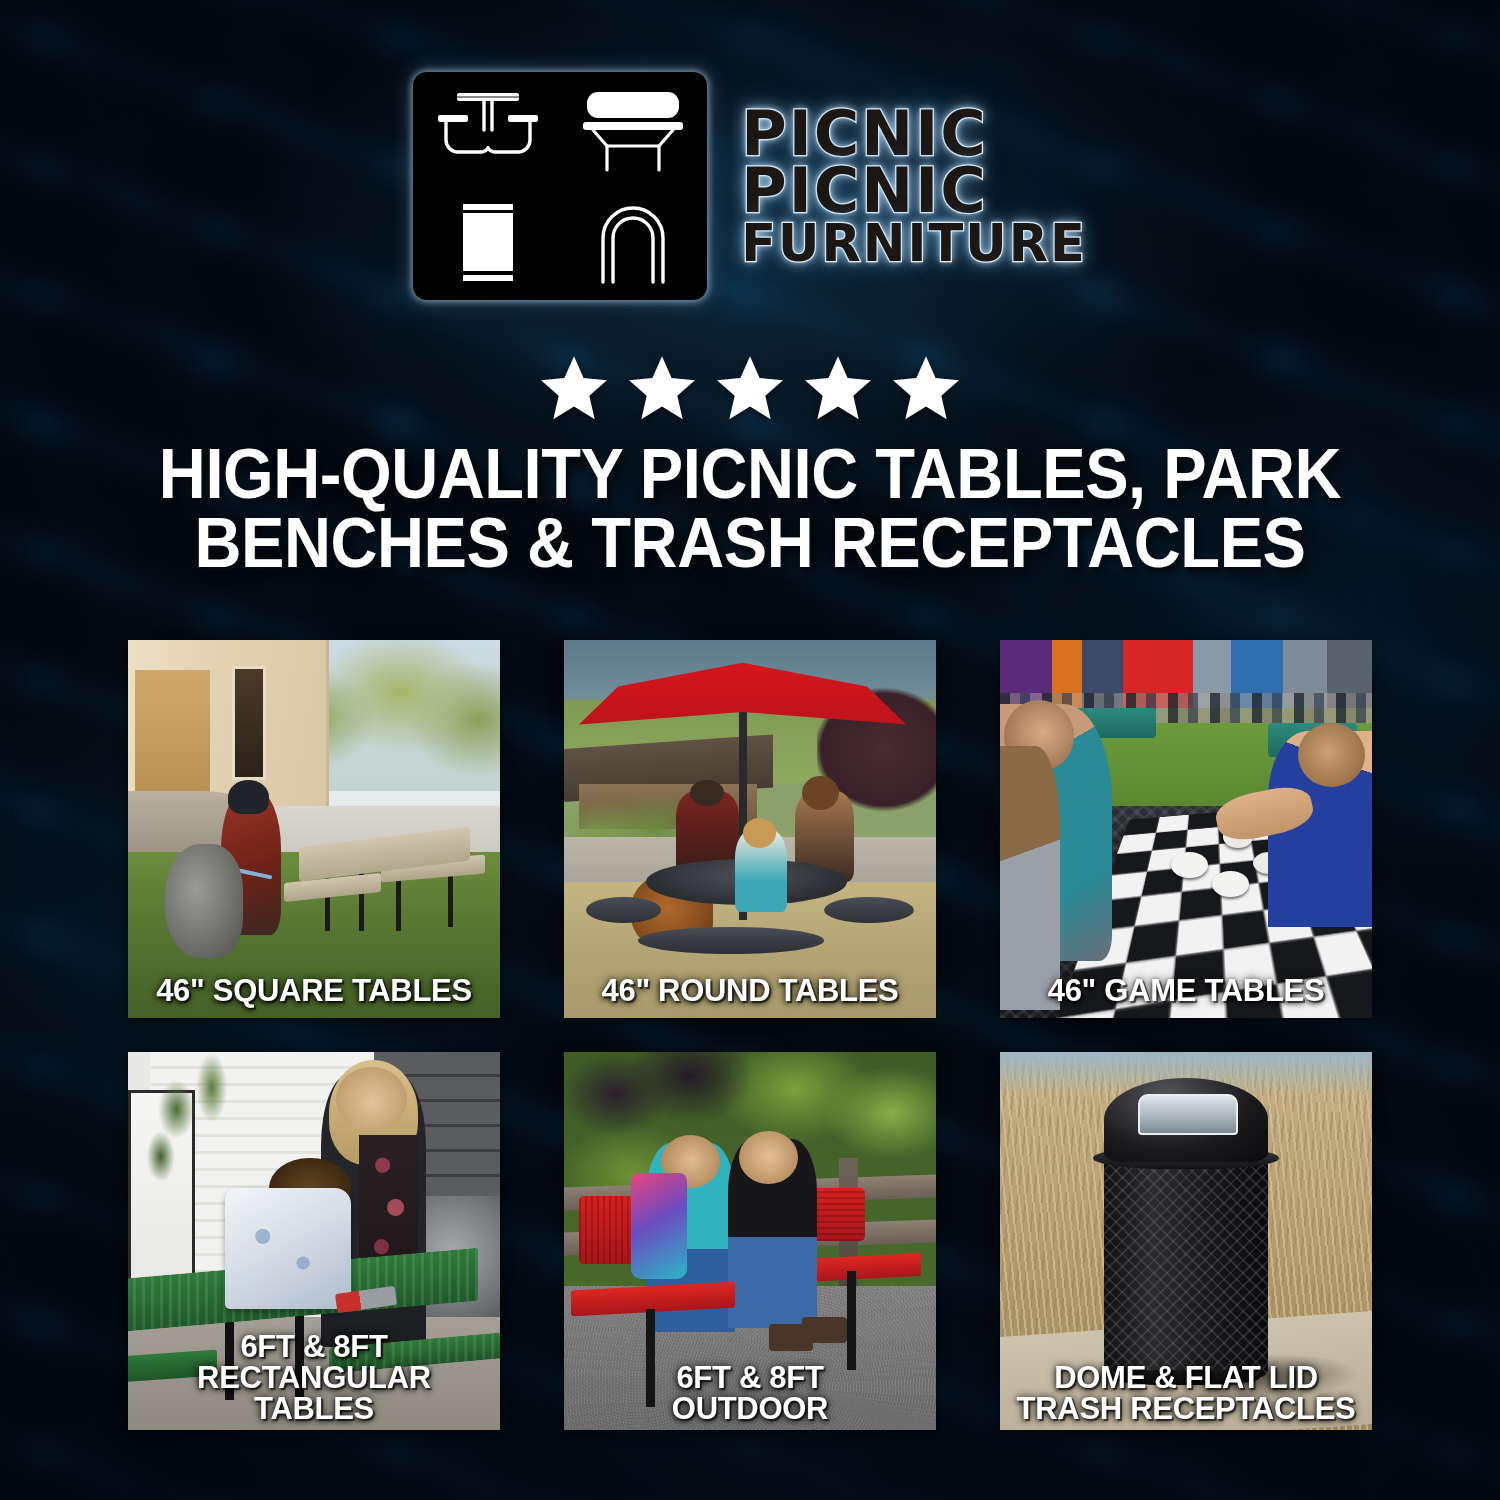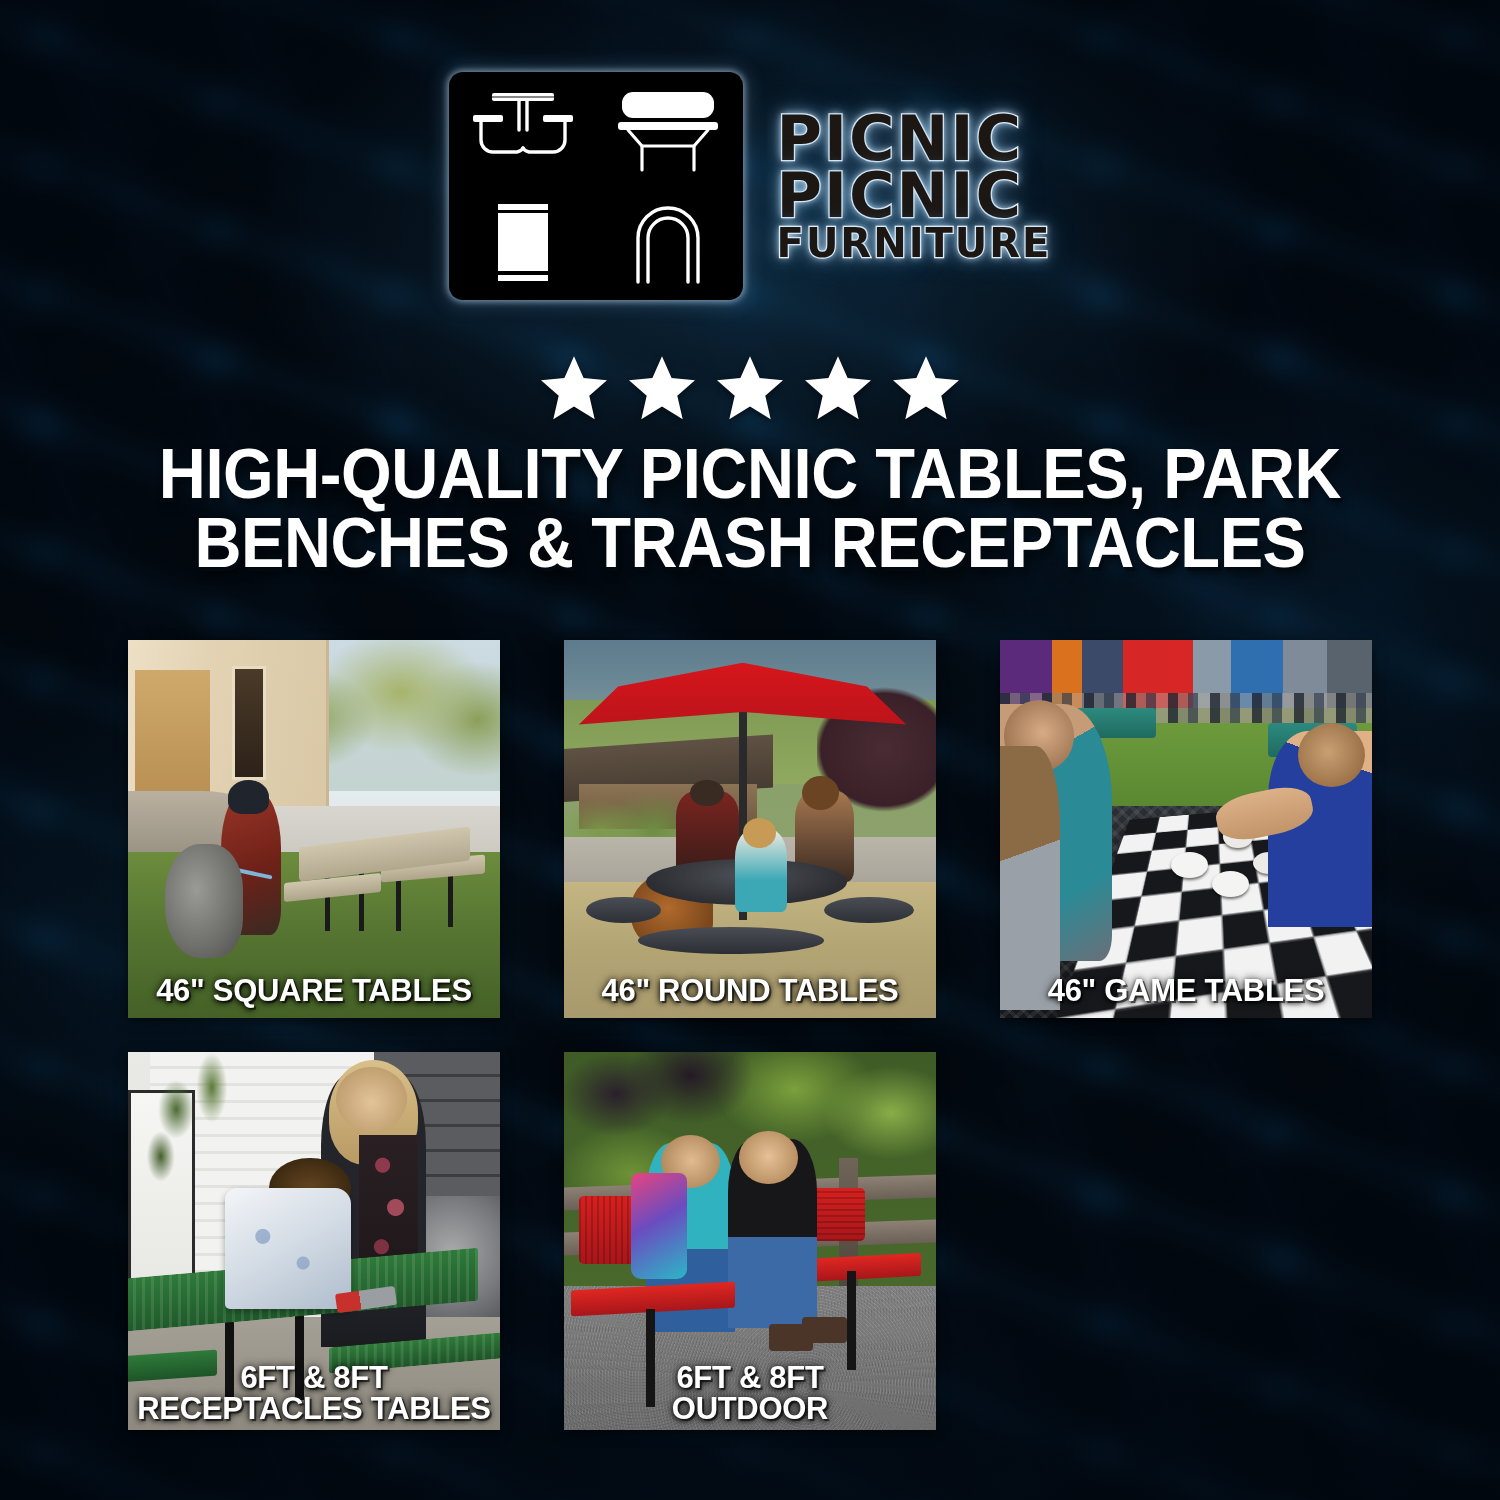--- a/index.html
+++ b/index.html
@@ -92,21 +92,21 @@
     color: #1d1713;
     -webkit-text-stroke: 2.5px #ffffff;
     paint-order: stroke fill;
     text-shadow:
       0 0 7px rgba(215,238,255,.95),
       0 0 16px rgba(150,200,240,.75),
       0 0 30px rgba(90,150,200,.45);
     white-space: nowrap;
   }
   .brand-line.l2 { font-size: 62px; }
-  .brand-line.l3 { font-size: 40px; }
+  .brand-line.l3 { font-size: 51px; }
 
   
   .stars {
     position: absolute; left: 0; right: 0; top: 352px;
     display: flex; justify-content: center; align-items: center; gap: 14px;
   }
   .star { width: 74px; height: 72px; display: block; }
   .star svg { display: block; filter: drop-shadow(0 2px 3px rgba(0,0,0,.55)); }
 
   
@@ -652,21 +652,21 @@
         <div class="layer t4-leg1"></div>
         <div class="layer t4-leg2"></div>
         <div class="layer t4-bnch"></div>
         <div class="layer t4-bnch2"></div>
         <div class="layer t4-ttop"></div>
         <div class="layer t4-bag"></div>
         <div class="layer t4-trowel"></div>
       </div>
       <div class="cap two">
         <span class="cl">6FT &amp; 8FT</span>
-        <span class="cl">RECEPTACLES TABLES</span>
+        <span class="cl">RECTANGULAR TABLES</span>
       </div>
     </div>
 
     <div class="tile">
       <div class="photo">
         <div class="layer t5-bg"></div>
         <div class="layer t5-hedge"></div>
         <div class="layer t5-fence1"></div>
         <div class="layer t5-fence2"></div>
         <div class="layer t5-post"></div>
@@ -684,15 +684,32 @@
         <div class="layer t5-lg1"></div>
         <div class="layer t5-shoe1"></div>
         <div class="layer t5-shoe2"></div>
       </div>
       <div class="cap two">
         <span class="cl">6FT &amp; 8FT</span>
         <span class="cl">OUTDOOR</span>
       </div>
     </div>
 
+    <div class="tile">
+      <div class="photo">
+        <div class="layer t6-grass"></div>
+        <div class="layer t6-sky2"></div>
+        <div class="layer t6-path"></div>
+        <div class="layer t6-shad"></div>
+        <div class="layer t6-body"></div>
+        <div class="layer t6-base"></div>
+        <div class="layer t6-rim"></div>
+        <div class="layer t6-dome"></div>
+        <div class="layer t6-open"></div>
+      </div>
+      <div class="cap two">
+        <span class="cl">DOME &amp; FLAT LID</span>
+        <span class="cl">TRASH RECEPTACLES</span>
+      </div>
+    </div>
 
   </div>
 </div>
 
 </body></html>

